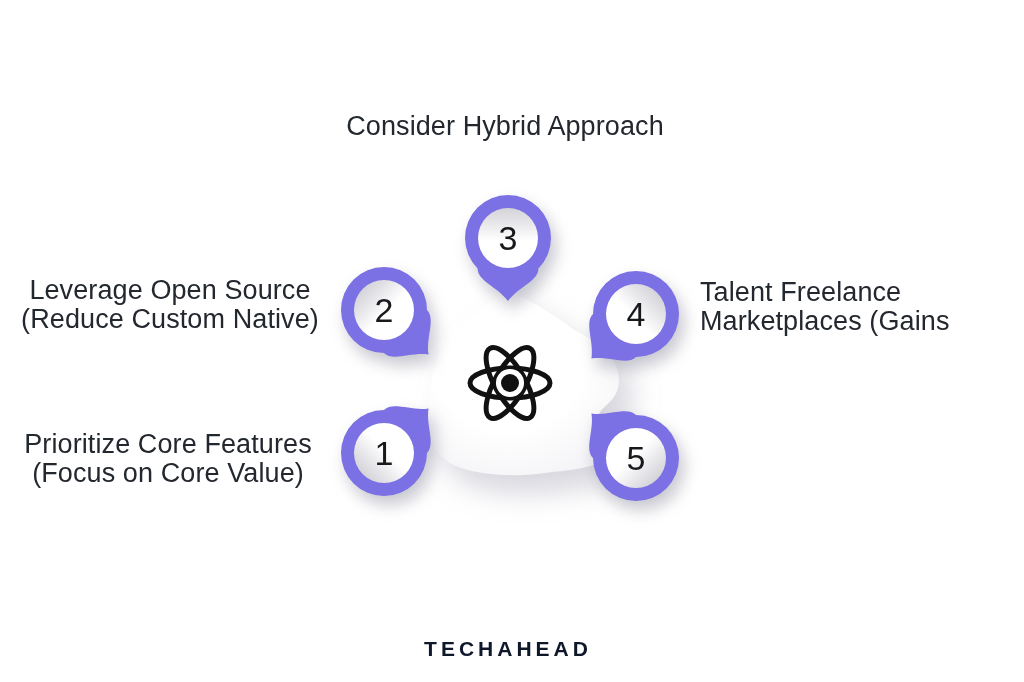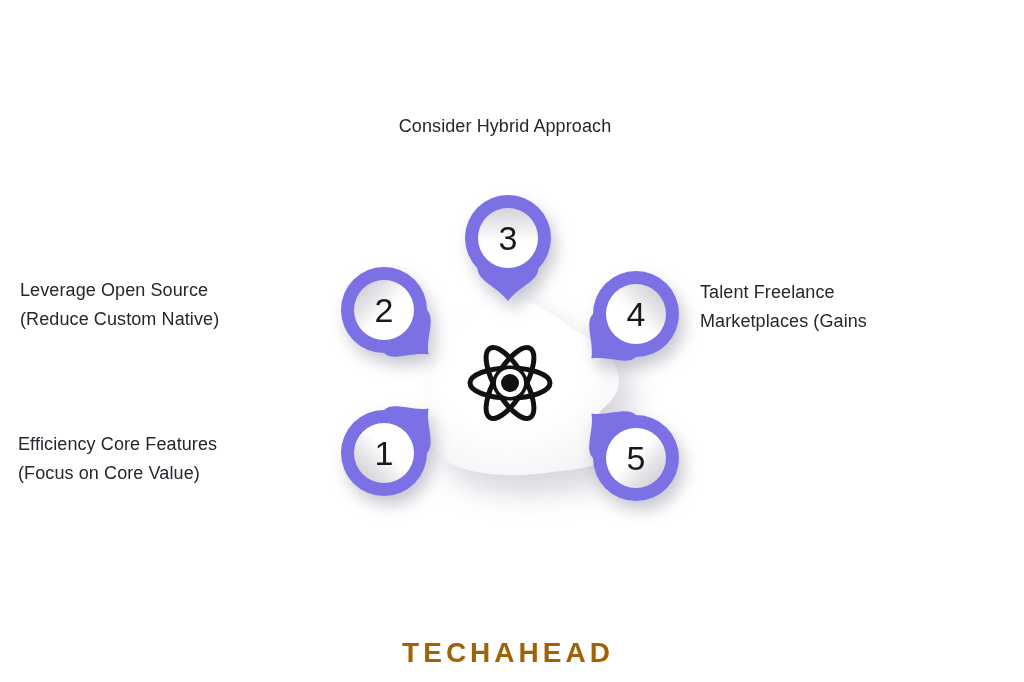--- a/index.html
+++ b/index.html
@@ -6,27 +6,27 @@
   .canvas {
     position: relative;
     width: 1024px;
     height: 682px;
     background: #ffffff;
     overflow: hidden;
     font-family: "Liberation Sans", sans-serif;
   }
   .label {
     position: absolute;
-    font-size: 18px;
+    font-size: 27px;
     line-height: 29px;
     color: #23272e;
     letter-spacing: 0.1px;
   }
   .label.center { text-align: center; }
-  .label.right  { text-align: left; }
+  .label.right  { text-align: center; }
   .label.left   { text-align: left; }
 
   .blob-wrap {
     position: absolute;
     left: 400px; top: 258px;
     width: 280px; height: 260px;
     filter: drop-shadow(14px 18px 14px rgba(110,110,135,0.28));
     z-index: 1;
   }
   .atom-wrap {
@@ -50,24 +50,24 @@
     font-size: 34px;
     font-weight: 400;
     color: #17191c;
     z-index: 4;
   }
   .brand {
     position: absolute;
     left: 0; right: 8px;
     top: 637px;
     text-align: center;
-    font-size: 28px;
+    font-size: 21px;
     font-weight: 800;
     letter-spacing: 4px;
-    color: #a16207;
+    color: #0f172a;
     z-index: 5;
   }
 </style>
 </head>
 <body>
 
 <div class="canvas">
 
   <svg width="0" height="0" style="position:absolute" aria-hidden="true">
     <defs>
@@ -153,21 +153,21 @@
   <div class="label center" style="left:295px; top:112px; width:420px; z-index:4;">
     <div>Consider Hybrid Approach</div>
   </div>
 
   <div class="label right" style="left:20px; top:276px; width:300px; z-index:4;">
     <div>Leverage Open Source</div>
     <div>(Reduce Custom Native)</div>
   </div>
 
   <div class="label right" style="left:18px; top:430px; width:300px; z-index:4;">
-    <div>Efficiency Core Features</div>
+    <div>Prioritize Core Features</div>
     <div>(Focus on Core Value)</div>
   </div>
 
   <div class="label left" style="left:700px; top:278px; width:270px; z-index:4;">
     <div>Talent Freelance</div>
     <div>Marketplaces (Gains</div>
   </div>
 
 
   <div class="brand">TECHAHEAD</div>

